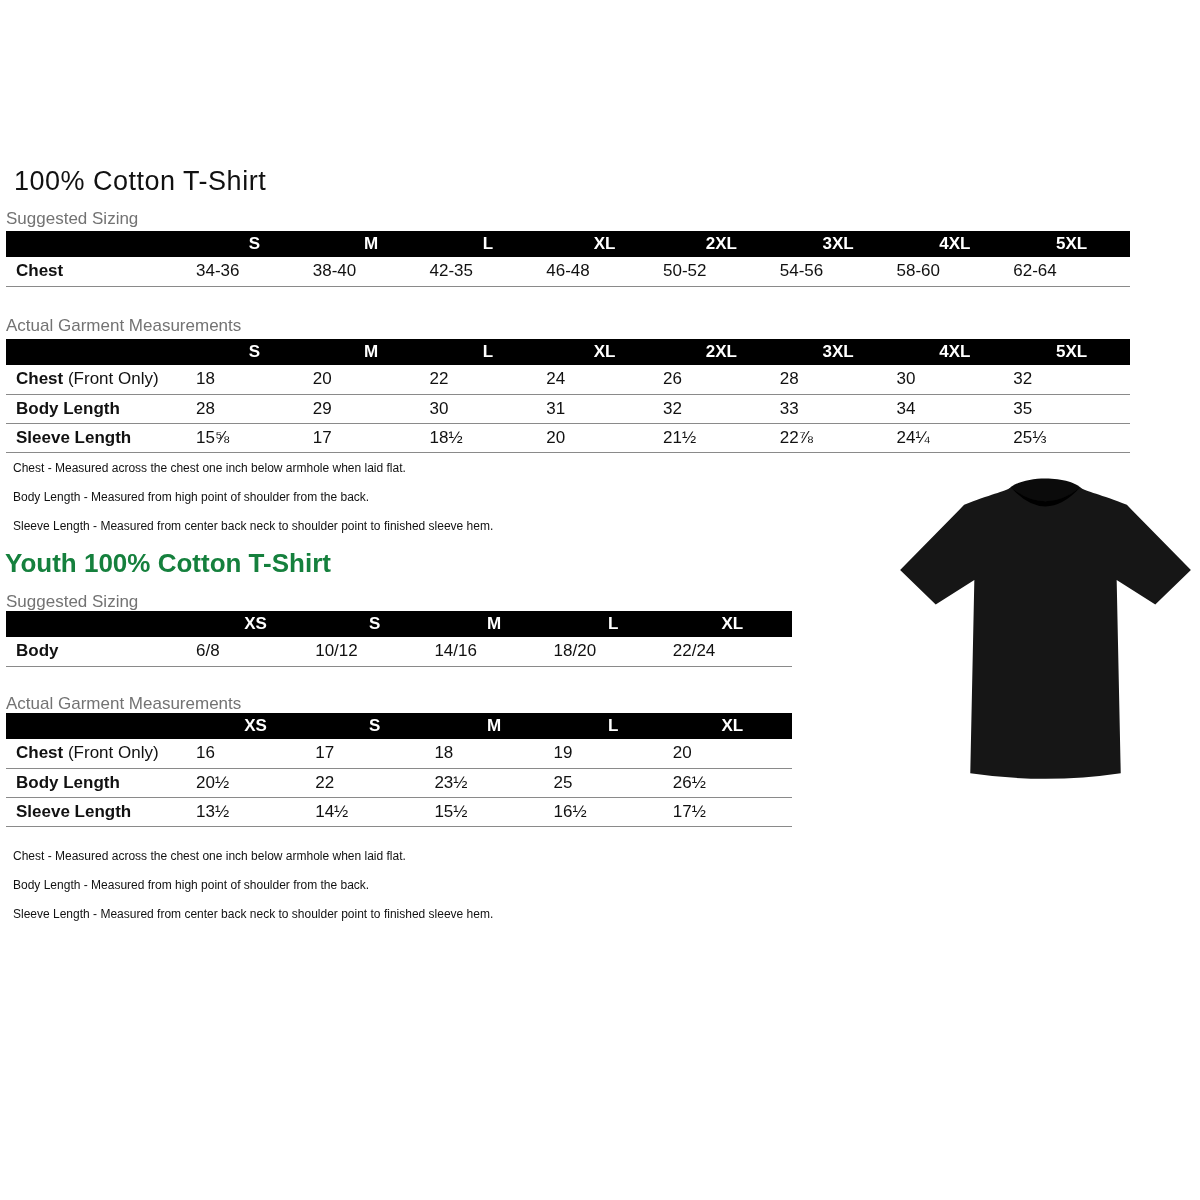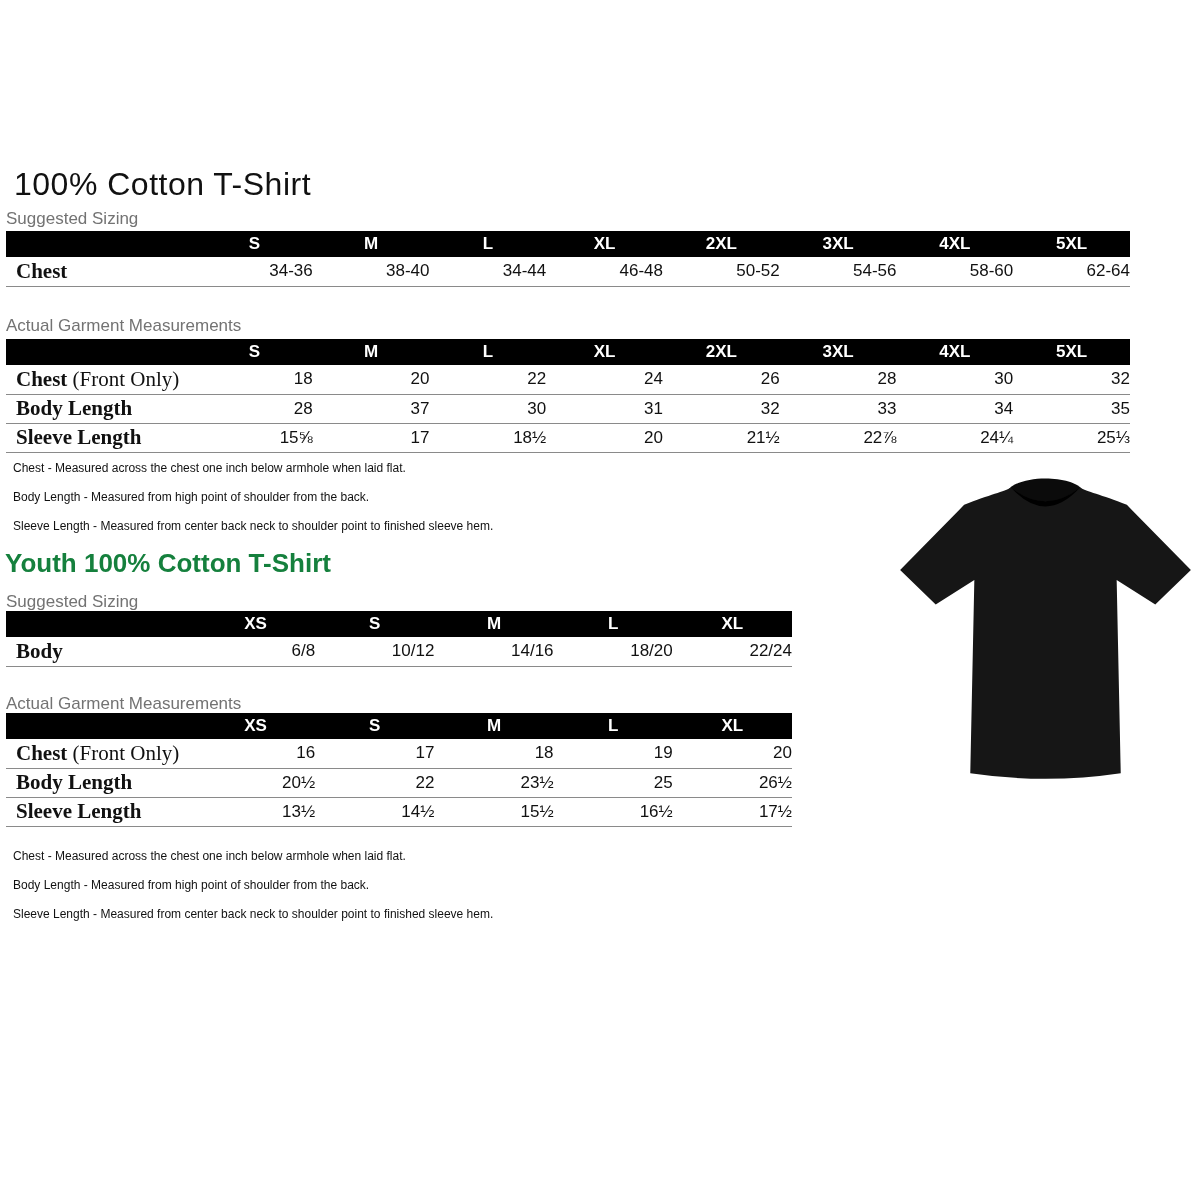--- a/index.html
+++ b/index.html
@@ -8,21 +8,21 @@
   .sheet {
     position: relative;
     width: 1200px;
     height: 1200px;
     background: #ffffff;
     overflow: hidden;
   }
   .title {
     position: absolute;
     left: 14px; top: 166px;
-    font-size: 32px;
+    font-size: 27px;
     font-weight: 400;
     color: #111;
     letter-spacing: 0.5px;
   }
   .banner {
     position: absolute;
     left: 345px; top: 167px;
     width: 556px; height: 38px;
     background: #000000;
     color: #ffffff;
@@ -63,26 +63,25 @@
     text-align: center;
     font-size: 17px;
   }
   table.sizing th:first-child { width: 190px; }
   table.sizing tbody tr { border-bottom: 1px solid #8a8a8a; }
   table.sizing tbody th {
     text-align: left;
     padding-left: 10px;
     font-weight: bold;
     height: 29px;
-    font-size: 21px;
-    font-family: Liberation Serif, serif;
+    font-size: 17px;
   }
   table.sizing tbody th .lt { font-weight: 400; }
   table.sizing tbody td {
-    text-align: right;
+    text-align: left;
     height: 29px;
     margin-top: 40px;
   }
   .notes { position: absolute; left: 13px; }
   .notes p {
     font-size: 12px;
     line-height: 18px;
     margin: 4px 0 11px 0;
     color: #111;
   }
@@ -113,21 +112,21 @@
           <th>3XL</th>
           <th>4XL</th>
           <th>5XL</th>
         </tr>
       </thead>
       <tbody>
         <tr>
           <th><span>Chest</span></th>
           <td>34-36</td>
           <td>38-40</td>
-          <td>34-44</td>
+          <td>42-35</td>
           <td>46-48</td>
           <td>50-52</td>
           <td>54-56</td>
           <td>58-60</td>
           <td>62-64</td>
         </tr>
       </tbody>
     </table>
 
   <div class="sec-label" style="top:316px">Actual Garment Measurements</div>
@@ -153,21 +152,21 @@
           <td>22</td>
           <td>24</td>
           <td>26</td>
           <td>28</td>
           <td>30</td>
           <td>32</td>
         </tr>
         <tr>
           <th><span>Body Length</span></th>
           <td>28</td>
-          <td>37</td>
+          <td>29</td>
           <td>30</td>
           <td>31</td>
           <td>32</td>
           <td>33</td>
           <td>34</td>
           <td>35</td>
         </tr>
         <tr>
           <th><span>Sleeve Length</span></th>
           <td>15⅝</td>

